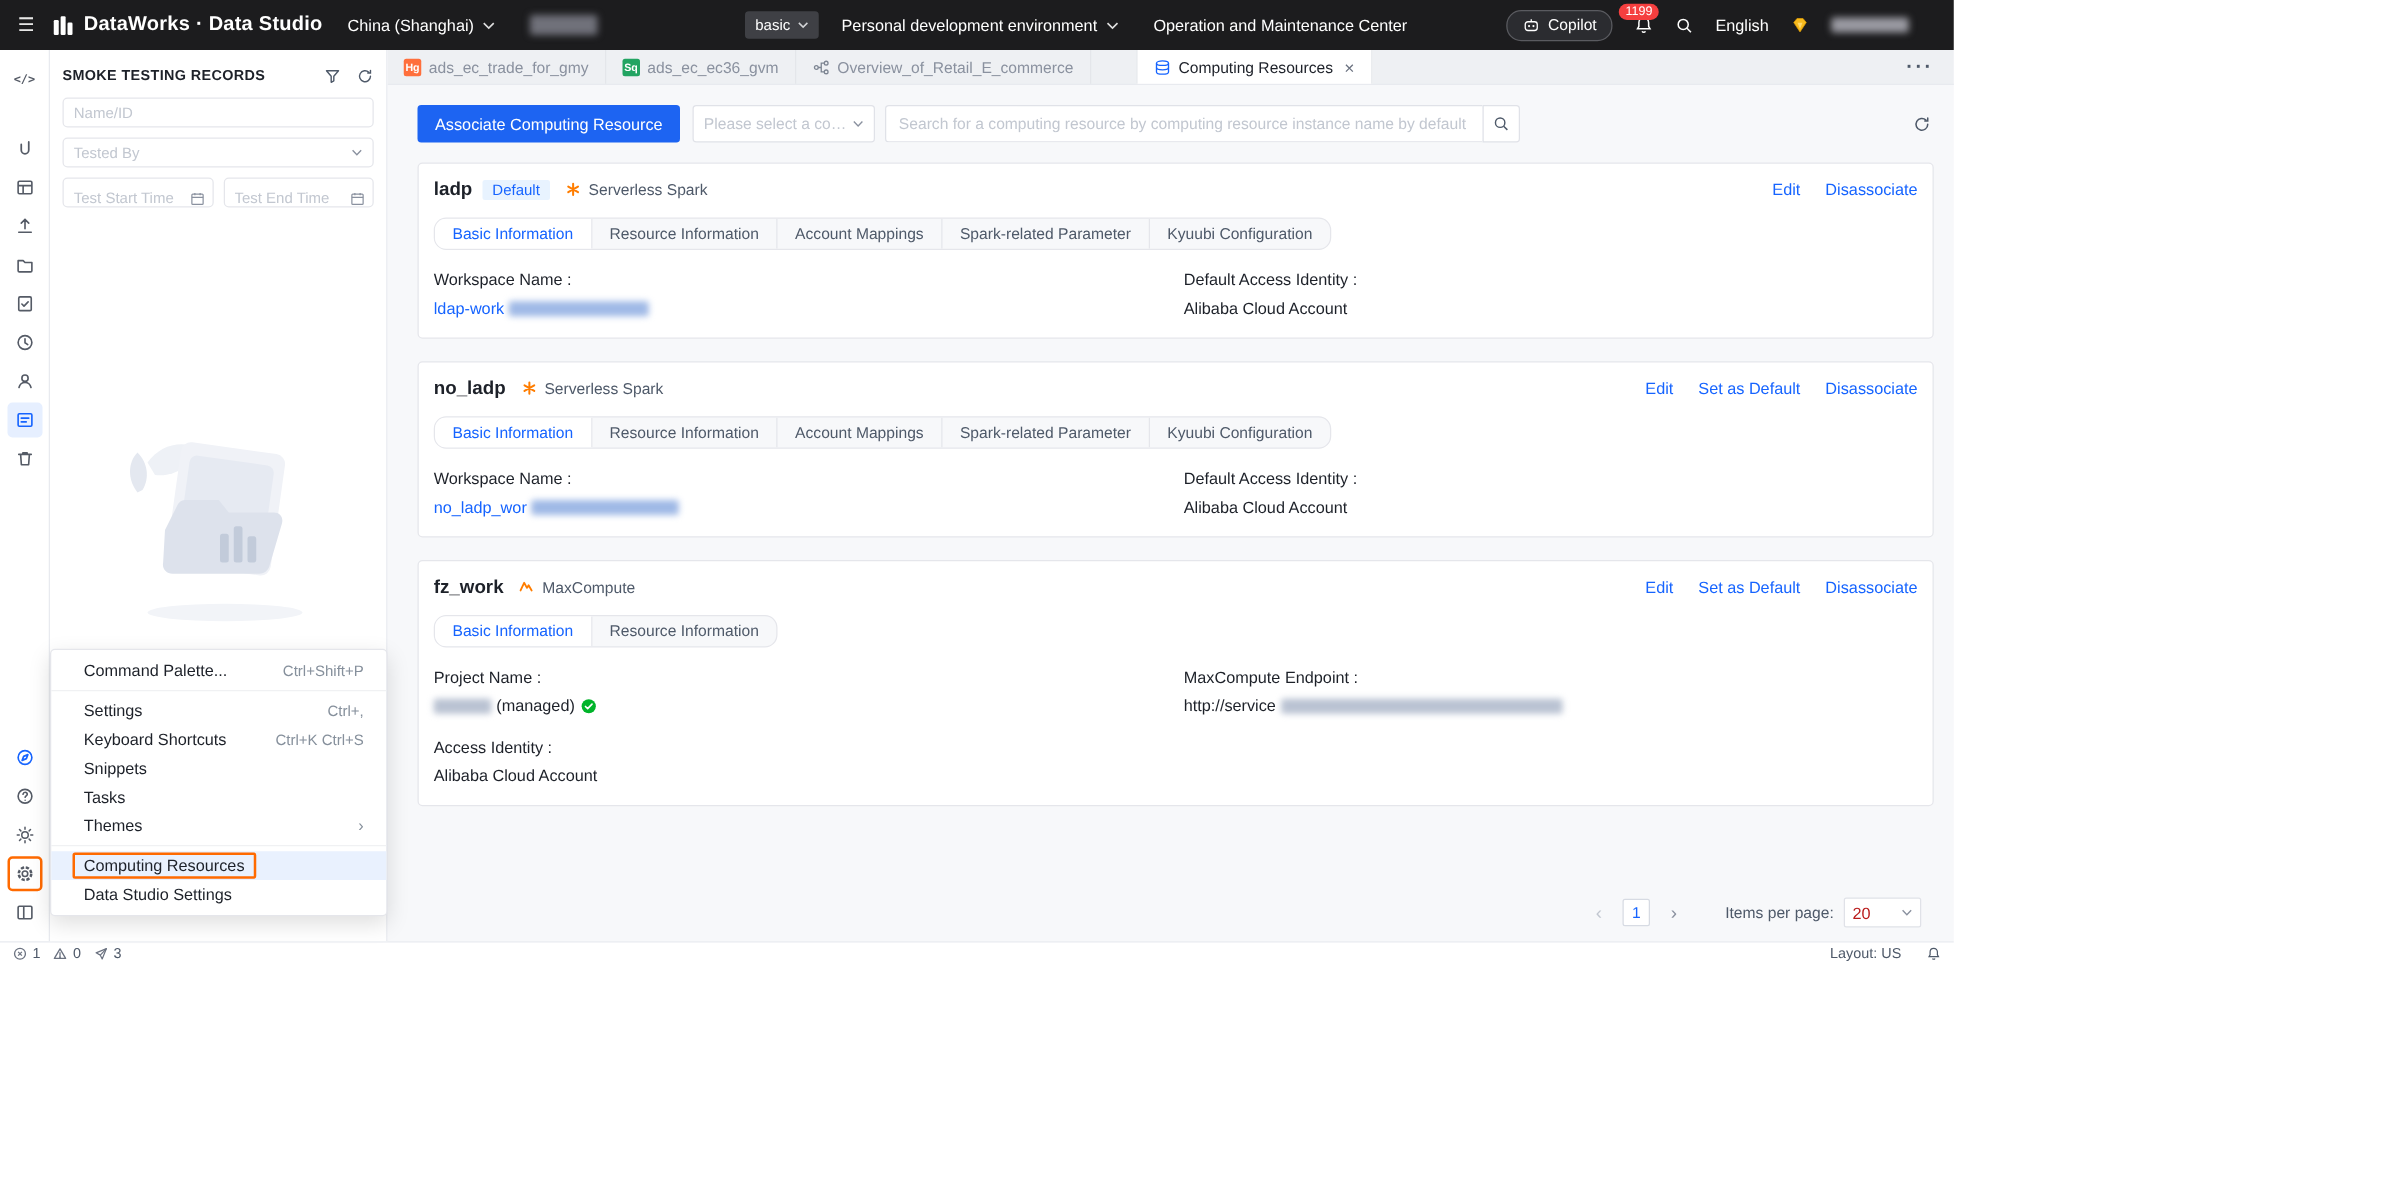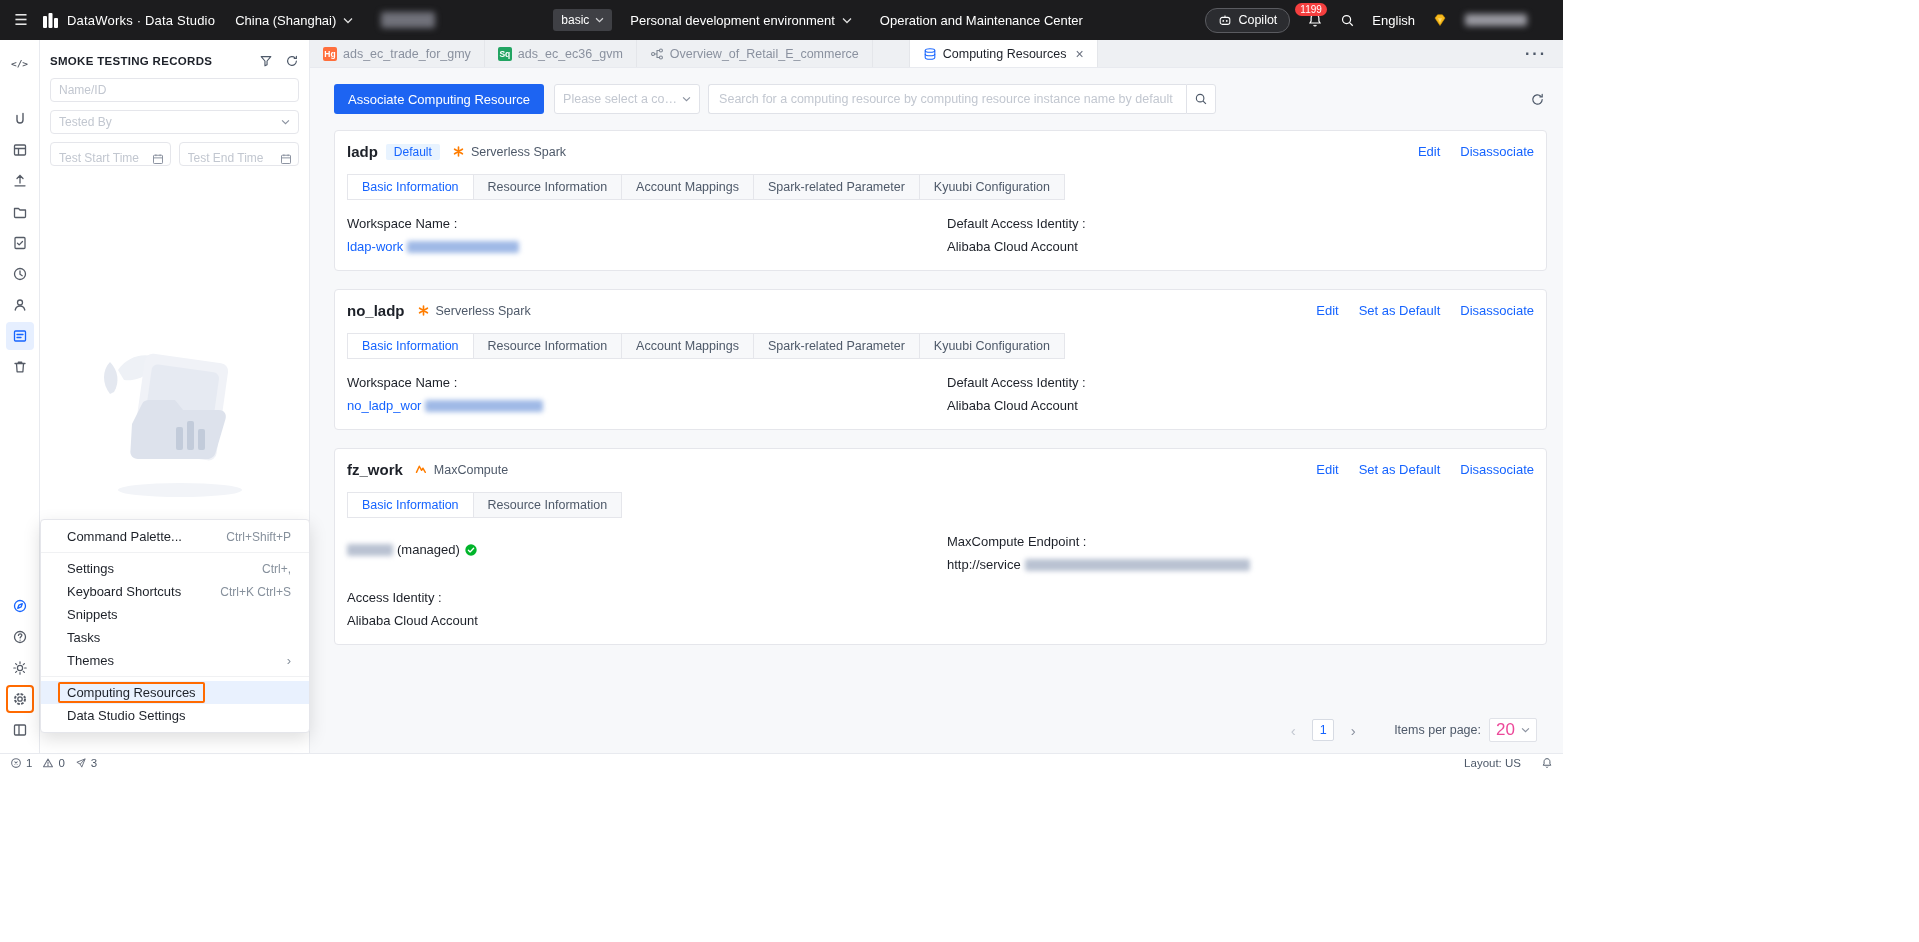--- a/index.html
+++ b/index.html
@@ -4,21 +4,21 @@
 <style>
 *{box-sizing:border-box;margin:0;padding:0}
 body{width:1919px;height:942px;background:#fff;font-family:"Liberation Sans",sans-serif;overflow:hidden}
 .canvas{position:relative;width:1919px;height:942px;background:#fff}
 .app{position:absolute;top:0;left:0;width:1563px;height:772px;display:flex;flex-direction:column;background:#fff}
 
 
 .topbar{flex:0 0 40px;background:#1c1c1e;display:flex;align-items:center;color:#fff;font-size:13px;padding-right:36px}
 .tb-ham{width:42px;height:40px;display:flex;align-items:center;justify-content:center;font-size:15px;cursor:pointer;color:#e6e6e6}
 .tb-logo{display:flex;align-items:center;gap:8px;cursor:pointer}
-.tb-title{font-size:13px;font-weight:normal;letter-spacing:.2px}
+.tb-title{font-size:16px;font-weight:bold;letter-spacing:.2px}
 .tb-item{display:flex;align-items:center;gap:7px;cursor:pointer;white-space:nowrap}
 .tb-region{margin-left:20px}
 .tb-chev{opacity:.85}
 .tb-pill{margin-left:118px;background:#3f4045;border-radius:3px;height:22px;display:flex;align-items:center;gap:6px;padding:0 8px;font-size:12px;cursor:pointer}
 .tb-env{margin-left:18px}
 .tb-nav{margin-left:28px;cursor:pointer}
 .tb-right{margin-left:auto;display:flex;align-items:center;gap:17px}
 .copilot{display:flex;align-items:center;gap:6px;border:1px solid #5a5b60;background:#2b2c30;border-radius:12px;height:25px;padding:0 12px;font-size:12.5px;cursor:pointer}
 .bell-wrap{position:relative;cursor:pointer;display:flex;align-items:center}
 .count-badge{position:absolute;top:-9px;left:-12px;background:#f53f3f;color:#fff;font-size:10px;line-height:13px;border-radius:7px;padding:0 5px;font-weight:normal}
@@ -91,37 +91,37 @@
 .refresh-btn{margin-left:auto;color:#4e5969;cursor:pointer;display:flex;align-items:center;padding-right:2px}
 
 .card{background:#fff;border:1px solid #e5e6eb;border-radius:4px;padding:12px 12px 16px;margin-top:16px}
 .card + .card{margin-top:18px}
 .card-head{display:flex;align-items:center}
 .card-title{font-size:15px;font-weight:bold;color:#1d2129}
 .badge-default{margin-left:8px;background:#e8f3ff;color:#1664ff;font-size:12px;padding:1px 8px;border-radius:2px}
 .engine{margin-left:12px;display:flex;align-items:center;gap:6px;color:#4e5969;font-size:12.5px}
 .card-actions{margin-left:auto;display:flex;gap:20px}
 .link{color:#1664ff;font-size:13px;cursor:pointer;text-decoration:none}
-.seg{display:inline-flex;margin-top:14px;border:1px solid #e5e6eb;border-radius:0;overflow:hidden;background:#f7f8fa;align-self:flex-start}
+.seg{display:inline-flex;margin-top:14px;border:1px solid #e5e6eb;border-radius:10px;overflow:hidden;background:#f7f8fa;align-self:flex-start}
 .seg-wrap{display:flex}
 .seg-tab{padding:5px 14px;font-size:12.5px;color:#4e5969;border-right:1px solid #e5e6eb;cursor:pointer;white-space:nowrap}
 .seg-tab:last-child{border-right:none}
 .seg-tab.active{background:#fff;color:#1664ff}
 .fields{display:grid;grid-template-columns:600px 1fr;margin-top:16px;row-gap:18px}
 .f-label{font-size:13px;color:#1d2129}
 .f-value{margin-top:8px;font-size:13px;color:#1d2129;display:flex;align-items:center;gap:4px}
 .f-value.link-val{color:#1664ff}
 .f-value .redact{height:12px}
 
 .pagination-row{margin-top:auto;flex:0 0 26px;display:flex;align-items:center;justify-content:flex-end;gap:8px;padding-right:10px}
 .pg-btn{width:22px;height:22px;display:flex;align-items:center;justify-content:center;color:#c2c7d0;font-size:15px;cursor:pointer}
 .pg-btn.next{color:#8a919f}
 .pg-cur{width:22px;height:22px;border:1px solid #d7dbe3;background:#fff;border-radius:2px;display:flex;align-items:center;justify-content:center;color:#1664ff;font-size:12.5px;cursor:pointer}
 .pg-label{margin-left:22px;font-size:12.5px;color:#4e5969}
-.pg-size{width:48px;height:24px;border:1px solid #e0e2e8;border-radius:2px;background:#fff;display:flex;align-items:center;padding:0 6px;font-size:17px;color:#ec4899;cursor:pointer;gap:6px}
+.pg-size{width:62px;height:24px;border:1px solid #e0e2e8;border-radius:2px;background:#fff;display:flex;align-items:center;padding:0 6px;font-size:13px;color:#b91c1c;cursor:pointer;gap:6px}
 
 
 .statusbar{flex:0 0 19px;border-top:1px solid #e8eaef;background:#fff;display:flex;align-items:center;font-size:11.5px;color:#4e5969;padding:0 10px}
 .sb-left{display:flex;align-items:center;gap:10px}
 .sb-item{display:flex;align-items:center;gap:4px;cursor:pointer}
 .sb-right{margin-left:auto;display:flex;align-items:center;gap:20px}
 svg{display:block}
 </style>
 </head>
 <body>
@@ -538,20 +538,21 @@
             </span>
           </div>
           <div class="seg-wrap">
                 <div class="seg">
             <span class="seg-tab active">Basic Information</span>
             <span class="seg-tab">Resource Information</span>
           </div>
               </div>
           <div class="fields">
             <div>
+              <div class="f-label">Project Name :</div>
               <div class="f-value">
                 <span class="redact ink" style="width:46px"></span>
                 <span>(managed)</span>
                 <svg width="14" height="14" viewBox="0 0 16 16">
                       <circle cx="8" cy="8" r="6.5" fill="#00b42a"></circle>
                       <path d="M5 8.2l2 2 4-4.2" stroke="#fff" fill="none" stroke-width="1.5" stroke-linecap="round" stroke-linejoin="round"></path>
                     </svg>
               </div>
             </div>
             <div>

